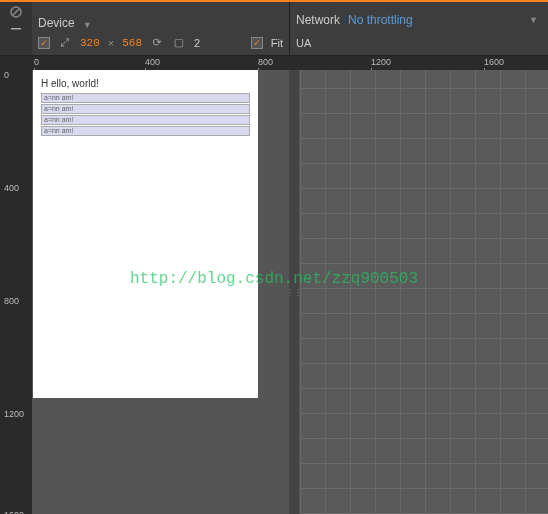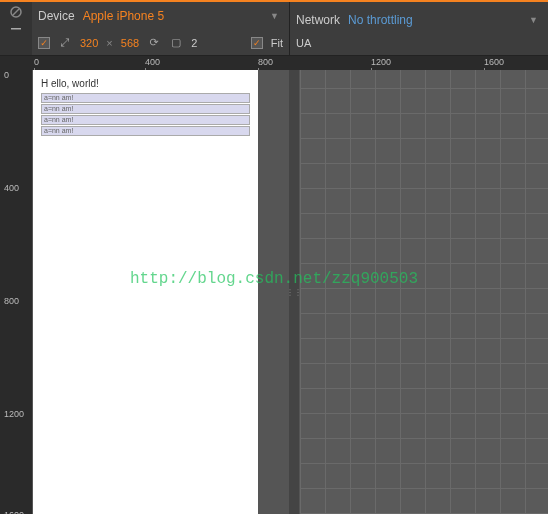--- a/index.html
+++ b/index.html
@@ -4,49 +4,49 @@
 <style>
 * { margin: 0; padding: 0; box-sizing: border-box; font-family: Arial, sans-serif; }
 body { background: #333; width: 548px; height: 514px; overflow: hidden; position: relative; }
 
 .top-strip { height: 2px; background: #f58220; }
 
 .toolbar { display: flex; height: 28px; background: #3d3d3d; }
 .left-tools { width: 32px; background: #333; display: flex; flex-direction: column; align-items: center; padding-top: 4px; gap: 8px; }
 .left-icon { width: 14px; height: 14px; display: flex; align-items: center; justify-content: center; color: #aaa; }
 
-.device-panel { flex: 1; display: flex; align-items: center; padding: 0 6px; gap: 8px; border-right: 1px solid #222; }
+.device-panel { flex: 1; display: flex; align-items: flex-end; padding: 0 6px; gap: 8px; border-right: 1px solid #222; }
 .network-panel { width: 258px; display: flex; align-items: center; padding: 0 6px; gap: 8px; margin-top: 8px; }
 
 .label { color: #ccc; font-size: 12px; }
 .dropdown { flex: 1; display: flex; align-items: center; justify-content: space-between; color: #f58220; font-size: 12px; cursor: pointer; padding-right: 4px; }
 .dropdown.blue { color: #5b9bd5; text-align: right; }
 .tri { color: #888; font-size: 9px; }
 
 .subbar { display: flex; height: 26px; background: #3d3d3d; border-bottom: 1px solid #222; }
 .subbar-left { width: 32px; background: #333; }
 .subbar-device { flex: 1; display: flex; align-items: center; padding: 0 6px; gap: 8px; font-size: 11px; color: #ccc; border-right: 1px solid #222; }
 .subbar-network { width: 258px; display: flex; align-items: center; padding: 0 6px; font-size: 11px; color: #ccc; overflow: hidden; }
 
 .chk { width: 12px; height: 12px; background: #555; border: 1px solid #888; display: inline-flex; align-items: center; justify-content: center; color: #f58220; font-size: 9px; }
-.dim-num { color: #f58220; }
+.dim-num { color: #f58220; font-family: Liberation Mono, monospace; }
 .dim-x { color: #888; }
 .mini-icon { color: #aaa; width: 14px; text-align: center; }
 .ua-link { color: #5b9bd5; white-space: nowrap; overflow: hidden; text-overflow: ellipsis; }
 
 .content { display: flex; height: 458px; position: relative; }
 .ruler-corner { position: absolute; left: 0; top: 0; width: 32px; height: 14px; background: #2a2a2a; }
 .h-ruler { position: absolute; left: 32px; top: 0; right: 0; height: 14px; background: #2a2a2a; display: flex; color: #bbb; font-size: 9px; }
 .h-tick { position: absolute; top: 1px; }
 .h-tick::before { content: ''; position: absolute; left: 0; top: 11px; width: 1px; height: 2px; background: #888; }
 .v-ruler { position: absolute; left: 0; top: 14px; width: 32px; bottom: 0; background: #2a2a2a; color: #bbb; font-size: 9px; }
 .v-tick { position: absolute; left: 4px; }
 
 .viewport-area { position: absolute; left: 32px; top: 14px; right: 0; bottom: 0; background: #555; }
-.page { position: absolute; left: 33px; top: 14px; width: 225px; height: 444px; background: #fff; overflow: hidden; padding: 8px; }
+.page { position: absolute; left: 33px; top: 14px; width: 225px; height: 328px; background: #fff; overflow: hidden; padding: 8px; }
 .page-title { font-size: 10px; color: #333; margin-bottom: 4px; }
 .row { background: #d8d8ee; border: 1px solid #aaa; height: 10px; margin-bottom: 1px; font-size: 7px; color: #666; padding-left: 2px; overflow: hidden; }
 
 .grid-area { position: absolute; right: 0; top: 14px; width: 248px; bottom: 0; background: #5a5a5a;
   background-image: repeating-linear-gradient(0deg, #6a6a6a 0 1px, transparent 1px 25px),
                     repeating-linear-gradient(90deg, #6a6a6a 0 1px, transparent 1px 25px);
 }
 .splitter { position: absolute; left: 289px; top: 14px; width: 10px; bottom: 0; background: #444; display: flex; align-items: center; justify-content: center; color: #888; font-size: 8px; cursor: col-resize; }
 
 .watermark { position: absolute; left: 50%; top: 50%; transform: translate(-50%, -15px); color: #22c55e; font-family: "Courier New", monospace; font-size: 16px; opacity: 0.7; pointer-events: none; white-space: nowrap; }
@@ -68,21 +68,20 @@
       <svg width="12" height="12" viewBox="0 0 12 12">
           <rect x="1" y="2" width="10" height="1.5" fill="#aaa"></rect>
           <rect x="1" y="5" width="7" height="1.5" fill="#aaa"></rect>
           <rect x="1" y="8" width="10" height="1.5" fill="#aaa"></rect>
         </svg>
     </span>
   </div>
   <div class="device-panel">
     <span class="label">Device</span>
     <div class="dropdown">
-      <span>Apple iPhone 5</span>
       <span class="tri">▼</span>
     </div>
   </div>
   <div class="network-panel">
     <span class="label">Network</span>
     <div class="dropdown blue">
       <span>No throttling</span>
       <span class="tri">▼</span>
     </div>
   </div>

